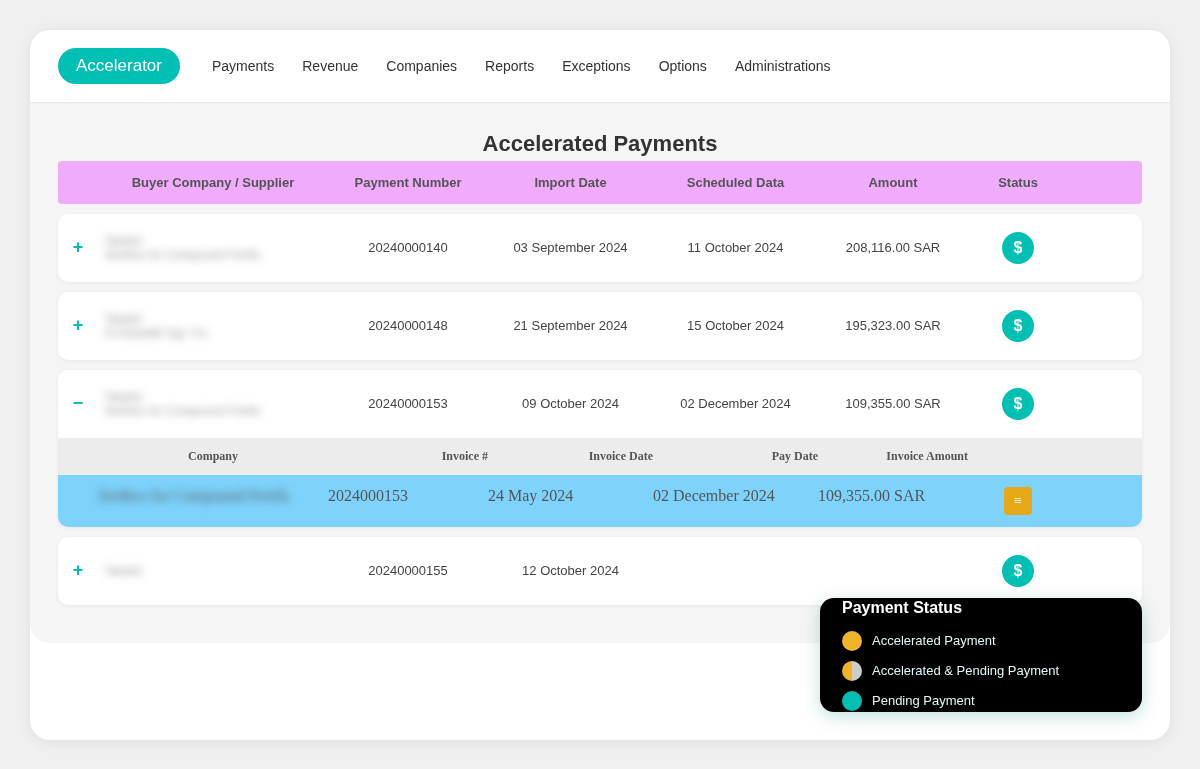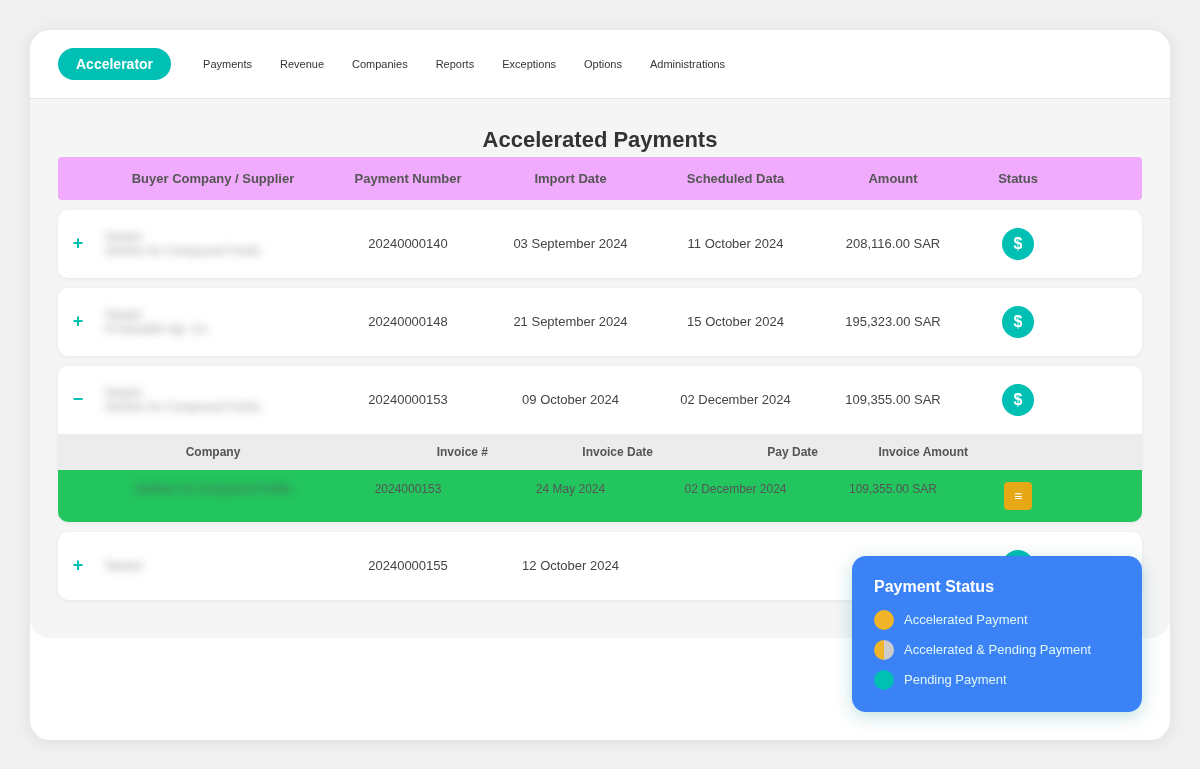--- a/index.html
+++ b/index.html
@@ -26,31 +26,31 @@
       align-items: center;
       padding: 18px 28px;
       border-bottom: 1px solid #e8e8e8;
       gap: 32px;
     }
     .nav-brand {
       background: #00bfb3;
       color: #fff;
       border-radius: 20px;
       padding: 8px 18px;
-      font-weight: 700;
-      font-size: 14px;
+      font-weight: 400;
+      font-size: 17px;
       cursor: pointer;
     }
     .nav-links {
       display: flex;
       gap: 28px;
       list-style: none;
     }
     .nav-links li {
-      font-size: 11px;
+      font-size: 14px;
       color: #333;
       cursor: pointer;
       font-weight: 500;
     }
 
     
     .main-content {
       background: #f5f5f5;
       margin: 0;
       padding: 28px 28px 28px 28px;
@@ -129,22 +129,23 @@
       justify-content: center;
       color: #fff;
       font-weight: 700;
       font-size: 16px;
     }
     .dollar-circle-yellow {
       background: #e6a817;
     }
     
     .sub-table {
-      background: #22c55e;
+      background: #7dd3fc;
       border-top: 1px solid #eee;
+      font-family: Liberation Serif, serif;
     }
     .sub-table-header {
       display: grid;
       grid-template-columns: 230px 160px 165px 165px 150px 100px;
       background: #ececec;
       padding: 10px 0;
       padding-left: 40px;
     }
     .sub-table-header .scol {
       font-size: 12px;
@@ -154,23 +155,23 @@
     }
     .sub-table-header .scol:first-child { text-align: center; }
     .sub-table-row {
       display: grid;
       grid-template-columns: 230px 160px 165px 165px 150px 100px;
       padding: 12px 0;
       padding-left: 40px;
       border-top: 1px solid #eee;
     }
     .sub-table-row .scell {
-      font-size: 12px;
+      font-size: 16px;
       color: #555;
-      text-align: center;
+      text-align: left;
     }
     .invoice-icon {
       display: flex;
       justify-content: center;
     }
     .invoice-box {
       width: 28px;
       height: 28px;
       background: #e6a817;
       border-radius: 4px;
@@ -179,25 +180,25 @@
       justify-content: center;
       color: #fff;
       font-size: 14px;
     }
 
     
     .payment-status-tooltip {
       position: absolute;
       bottom: 28px;
       right: 28px;
-      background: #3b82f6;
+      background: #000000;
       color: #fff;
       border-radius: 14px;
-      padding: 22px 22px;
-      width: 290px;
+      padding: 1px 22px;
+      width: 322px;
       z-index: 10;
       box-shadow: 0 4px 18px rgba(0,128,128,0.25);
     }
     .tooltip-title {
       font-size: 16px;
       font-weight: 700;
       margin-bottom: 14px;
       color: #fff;
     }
     .tooltip-item {

